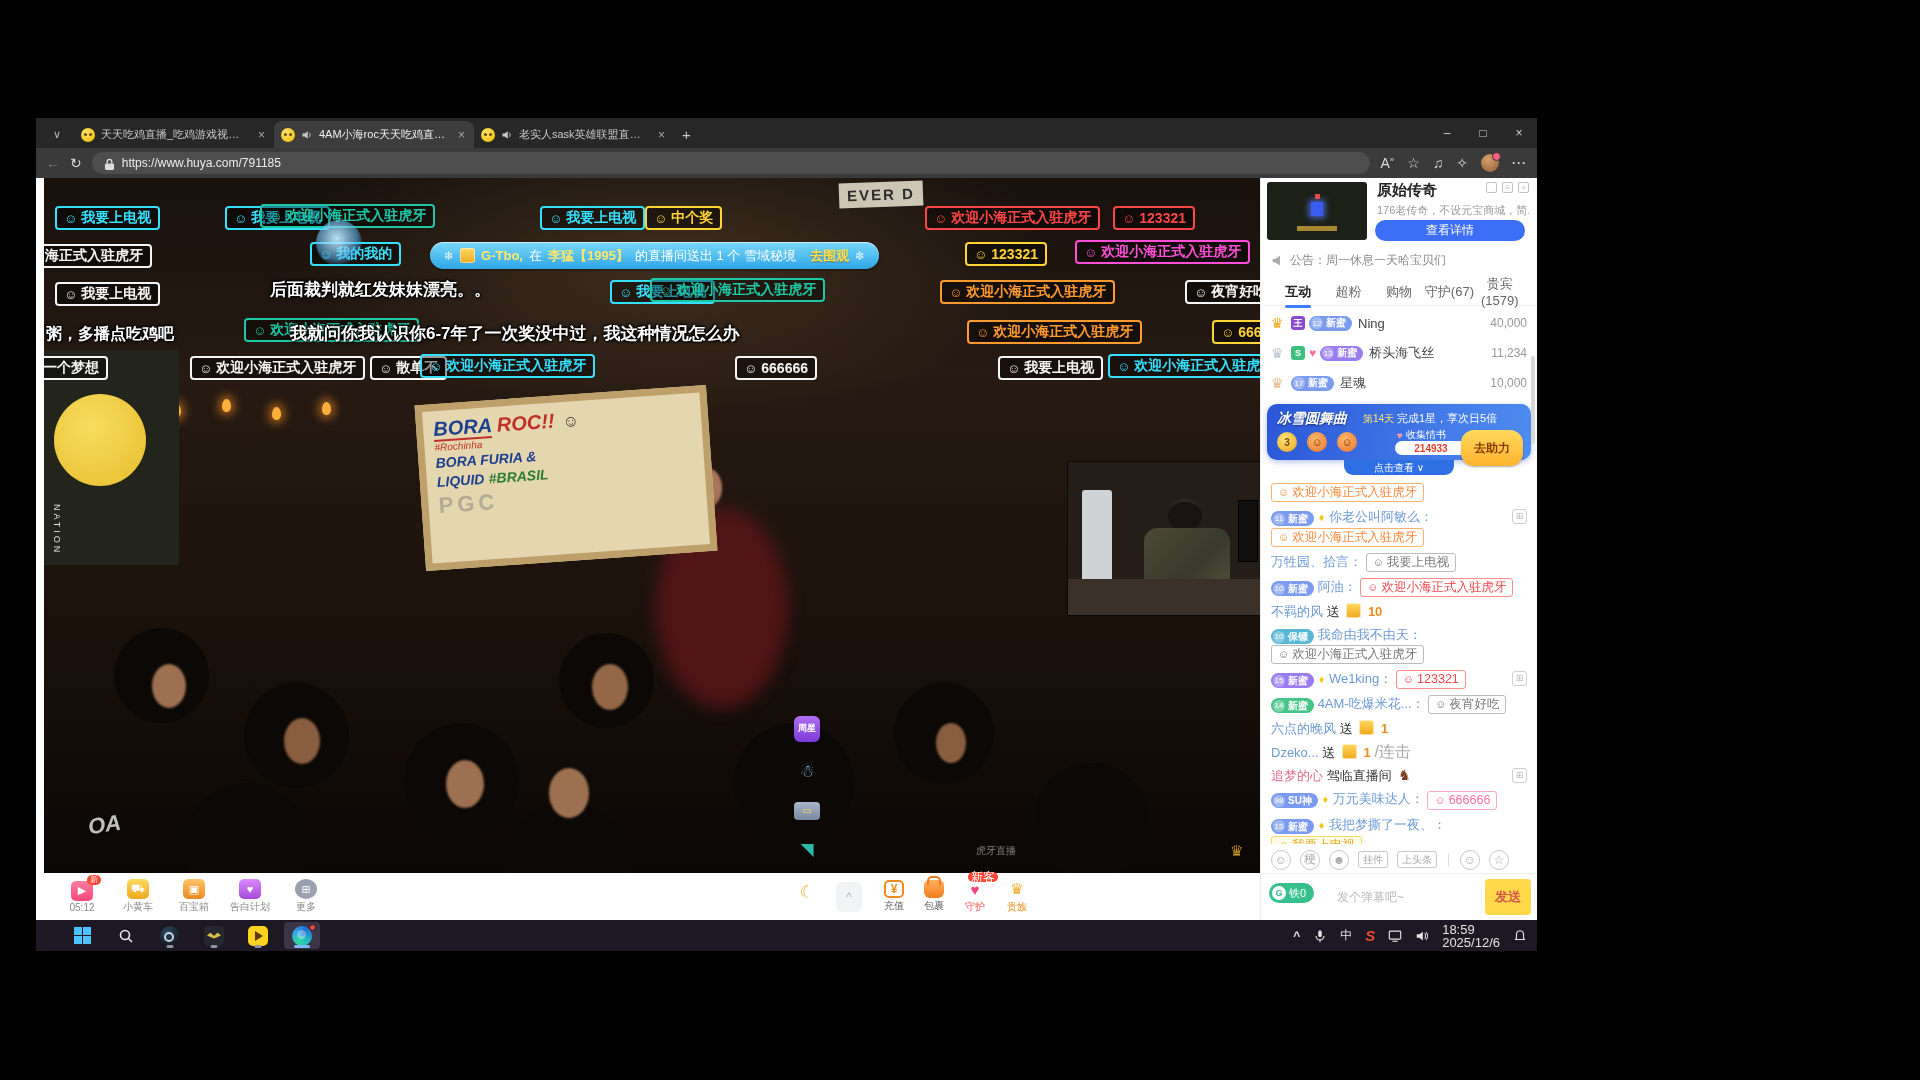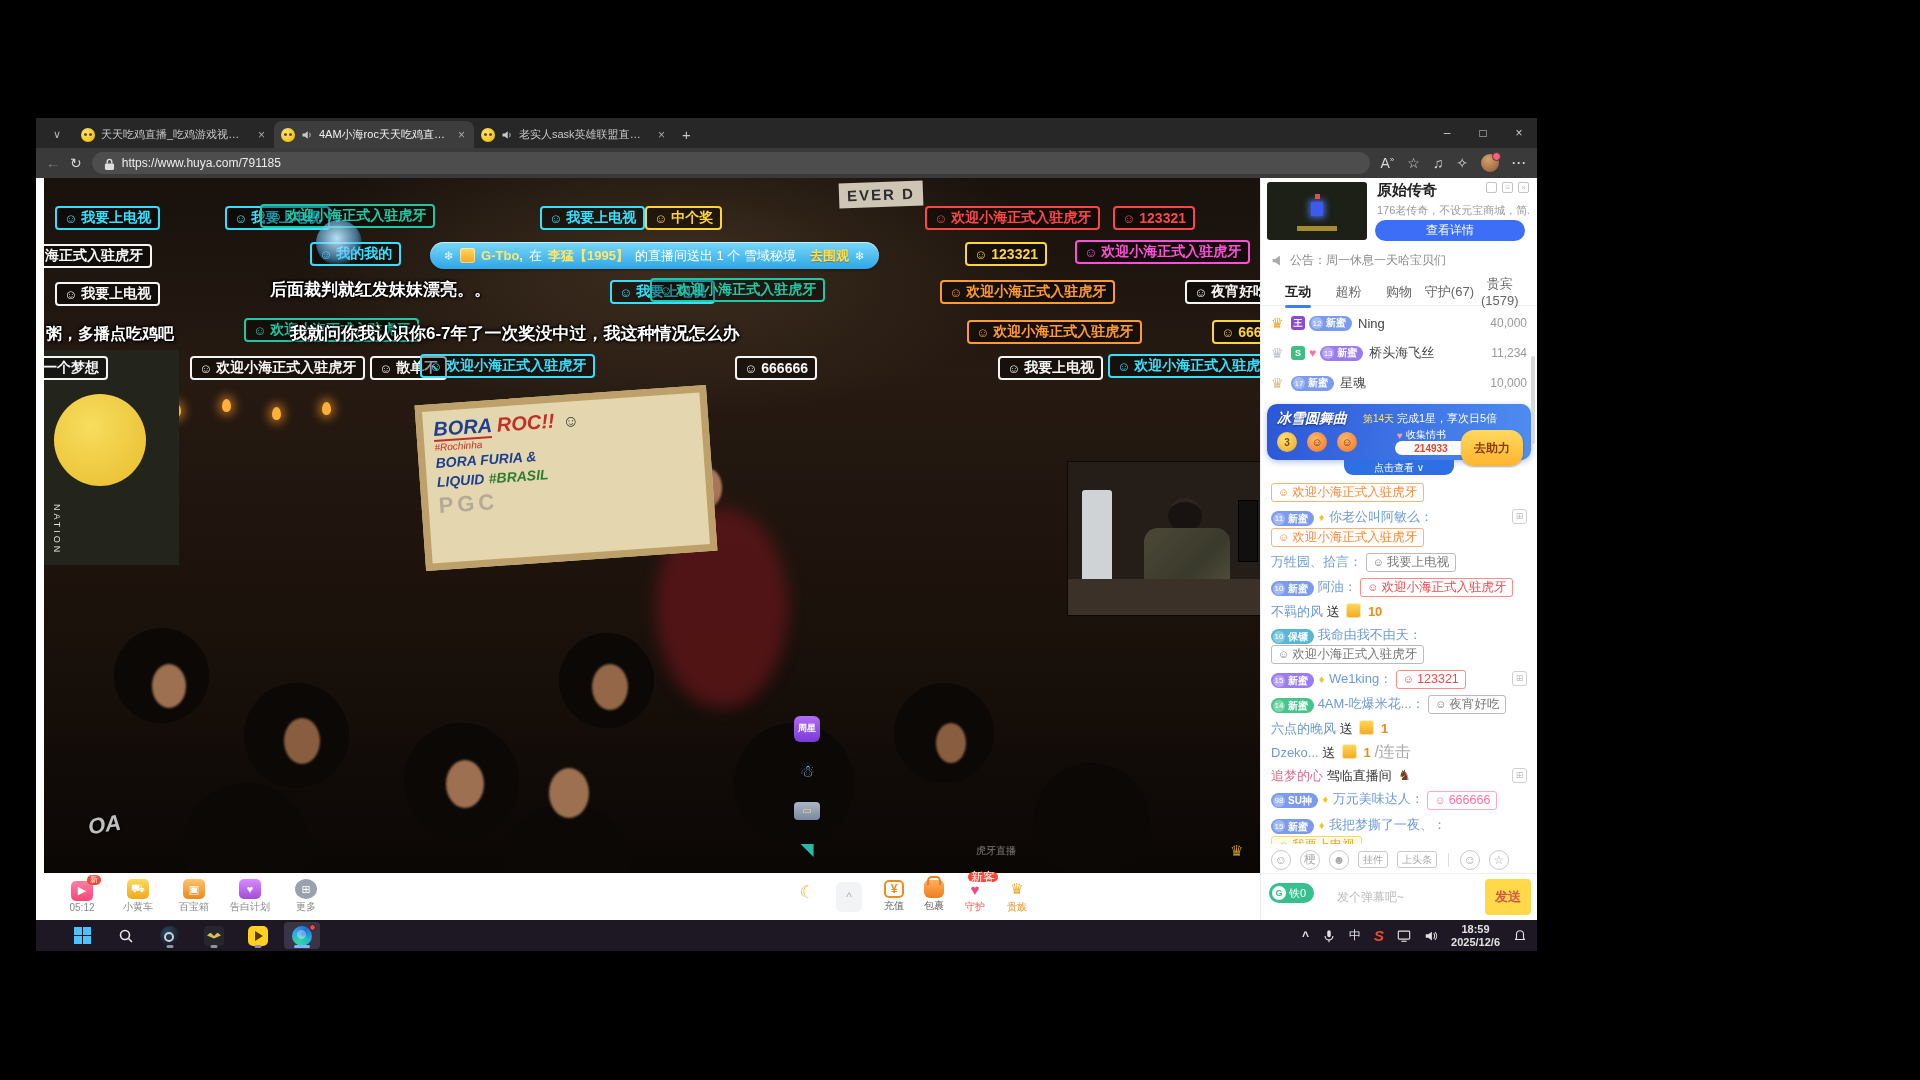--- a/index.html
+++ b/index.html
@@ -212,21 +212,21 @@
   .batic{width:20px;height:20px;border-radius:4px;background:#26262e;position:relative;}
   .batic:after{content:"";position:absolute;left:3px;top:7px;width:14px;height:6px;background:#d8c24a;clip-path:polygon(0 50%,25% 0,50% 60%,75% 0,100% 50%,50% 100%);}
   .huyaic{width:20px;height:20px;border-radius:5px;background:#ffd21e;position:relative;}
   .huyaic:after{content:"";position:absolute;left:7px;top:5px;border-left:8px solid #5a3a10;border-top:5px solid transparent;border-bottom:5px solid transparent;}
   .edgeic{width:20px;height:20px;border-radius:50%;background:conic-gradient(from 210deg,#35d4a0,#2fa7e8,#1f6fd8,#24b8c8,#35d4a0);position:relative;}
   .edgeic:before{content:"";position:absolute;left:5px;top:4px;width:9px;height:9px;border-radius:50%;background:rgba(255,255,255,.35);}
   .edgedot{position:absolute;right:4px;top:2px;width:7px;height:7px;border-radius:50%;background:#e84a4a;border:1px solid #1d1824;}
   .tray{position:absolute;right:10px;display:flex;align-items:center;gap:13px;color:#e2e2e2;font-size:12px;height:31px;}
   .tray svg{width:14px;height:14px;color:#e2e2e2;}
   .s-app{color:#f04a2e;font-weight:bold;font-size:15px;font-style:italic;}
-  .clock{text-align:center;font-size:11px;line-height:13px;font-weight:bold;}
+  .clock{text-align:left;font-size:13px;line-height:13px;}
 </style>
 </head>
 <body>
 
 <div class="screen">
 
   <div class="tabbar">
     <div class="tsearch">∨</div>
     <div class="tab">
       <span class="fav"></span>

